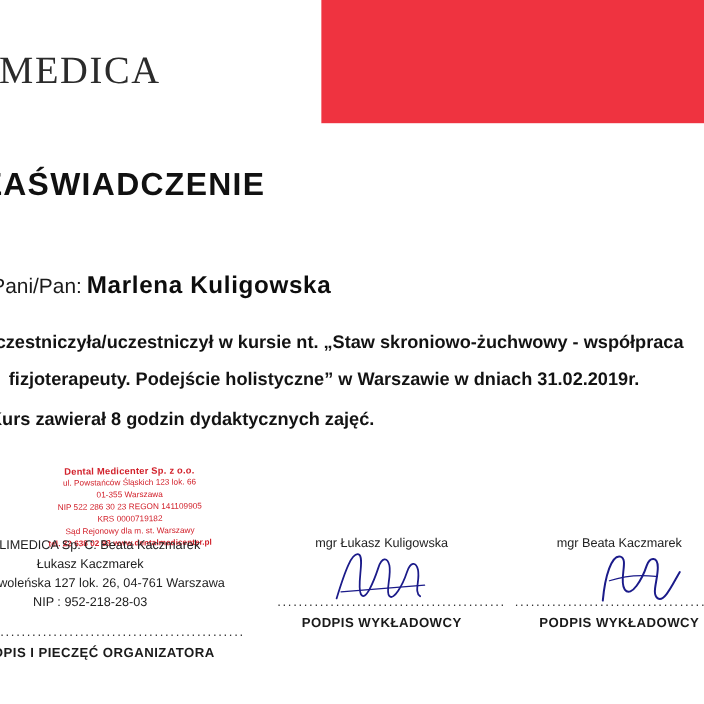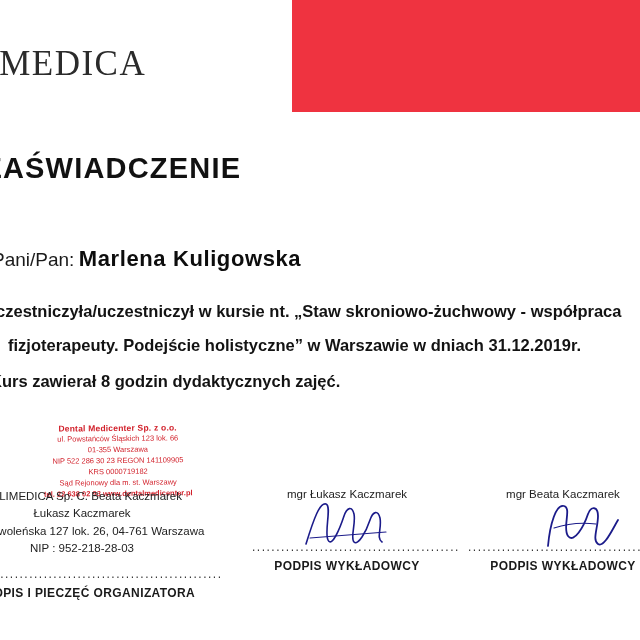--- a/index.html
+++ b/index.html
@@ -176,21 +176,21 @@
   </div>
 
   <div class="title">ZAŚWIADCZENIE</div>
 
   <div class="line-person">
     <span class="lbl">Pani/Pan:</span>
     <span class="name">Marlena  Kuligowska</span>
   </div>
 
   <div class="para l1">uczestniczyła/uczestniczył w kursie nt. „Staw skroniowo-żuchwowy - współpraca</div>
-  <div class="para l2">fizjoterapeuty. Podejście holistyczne” w Warszawie w dniach 31.12.2019r.</div>
+  <div class="para l2">fizjoterapeuty. Podejście holistyczne” w Warszawie w dniach 31.02.2019r.</div>
   <div class="para l3">Kurs zawierał 8 godzin dydaktycznych zajęć.</div>
 
   <div class="stamp">
     <div class="s-title">Dental Medicenter Sp. z o.o.</div>
     <div>ul. Powstańców Śląskich 123 lok. 66</div>
     <div>01-355 Warszawa</div>
     <div>NIP 522 286 30 23 REGON 141109905</div>
     <div>KRS 0000719182</div>
     <div>Sąd Rejonowy dla m. st. Warszawy</div>
     <div class="s-strong">tel. 22 638 02 93 www.dentalmedicenter.pl</div>
@@ -199,21 +199,21 @@
   <div class="sig sig-left">
     <div class="org">HOLIMEDICA Sp. C. Beata Kaczmarek</div>
     <div class="org">Łukasz Kaczmarek</div>
     <div class="org">ul. Zwoleńska 127 lok. 26, 04-761 Warszawa</div>
     <div class="org">NIP : 952-218-28-03</div>
     <div class="dots">...................................................</div>
     <div class="role">PODPIS I PIECZĘĆ ORGANIZATORA</div>
   </div>
 
   <div class="sig sig-mid">
-    <div class="who">mgr Łukasz Kaczmarek</div>
+    <div class="who">mgr Łukasz Kuligowska</div>
     <div class="dots">...........................................</div>
     <div class="role">PODPIS WYKŁADOWCY</div>
   </div>
 
   <svg class="squiggle sq-mid" width="96" height="56" viewBox="0 0 96 56">
     <path d="M6,46 C14,20 20,4 26,6 C32,8 24,34 28,42 C32,50 40,30 44,18 C47,9 52,8 54,16 C56,26 50,40 54,44 C58,48 66,34 70,22 C73,13 78,12 80,20 C82,30 76,40 82,44" fill="none" stroke="#1b1b8a" stroke-width="1.6" stroke-linecap="round"></path>
     <path d="M10,40 L86,34" fill="none" stroke="#1b1b8a" stroke-width="1.1" stroke-linecap="round"></path>
   </svg>
 
   <div class="sig sig-right">

